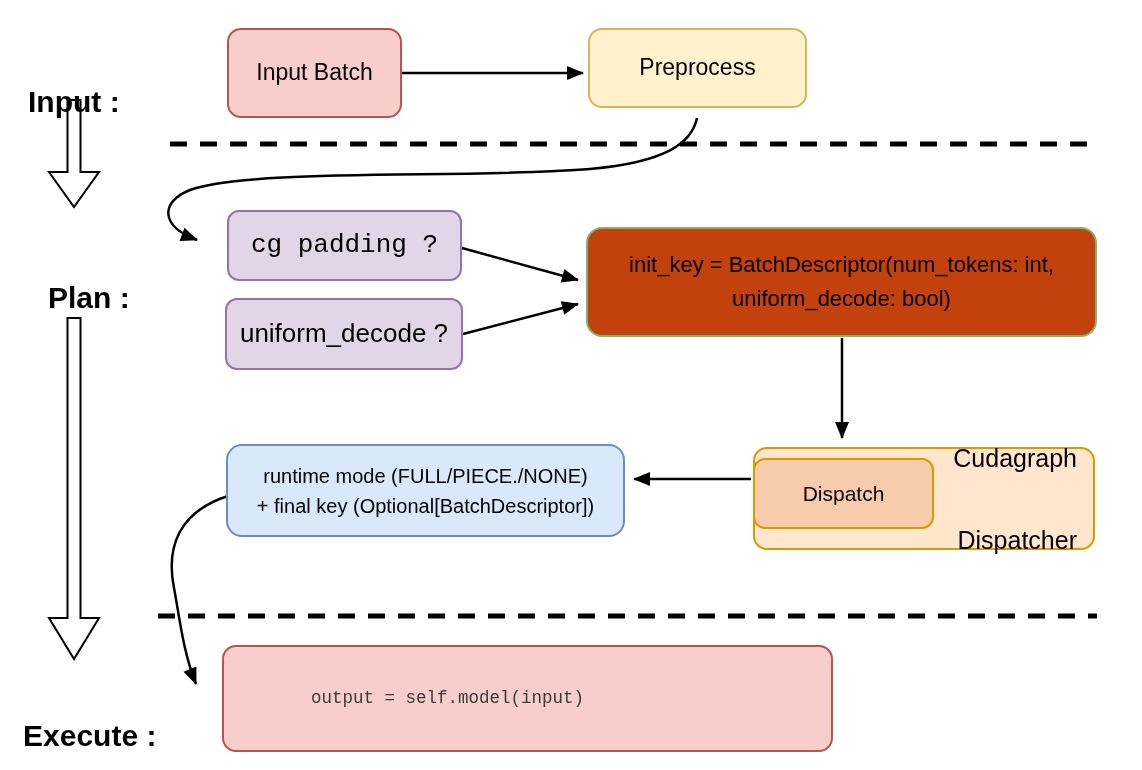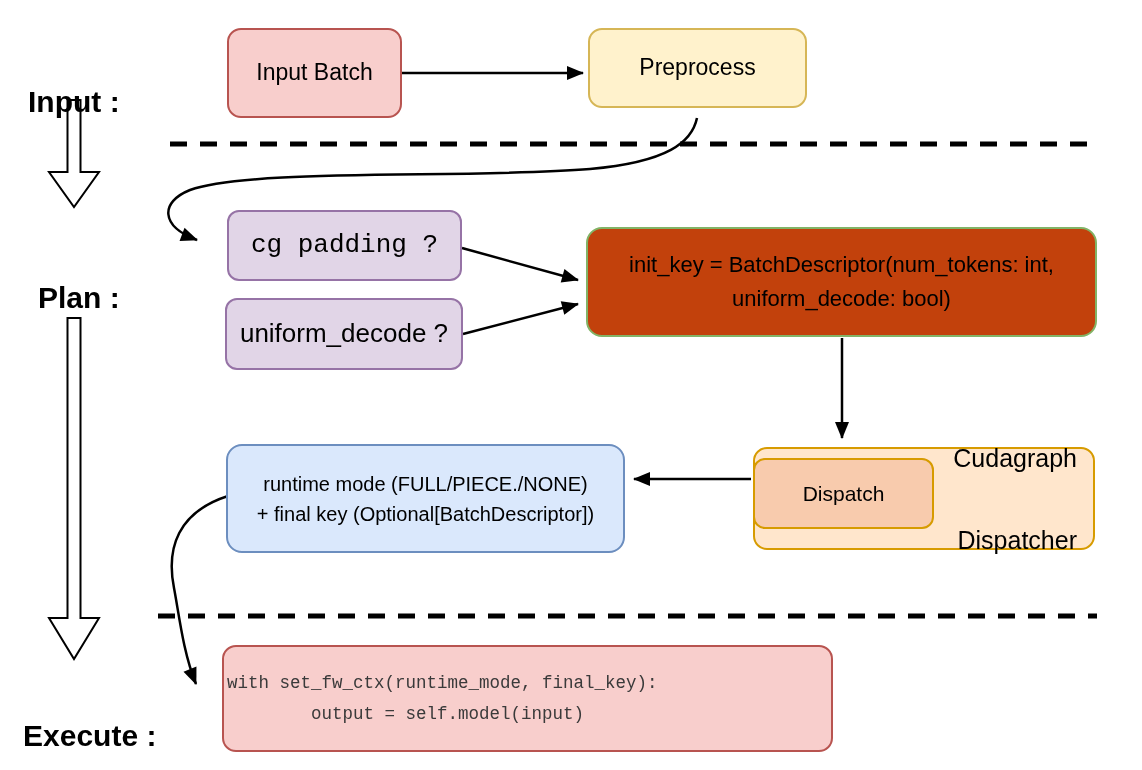--- a/index.html
+++ b/index.html
@@ -26,32 +26,32 @@
     line-height:1.3;
   }
   .r14{border-radius:14px;}
   .r12{border-radius:12px;}
   .r16{border-radius:16px;}
   #node-input-batch   {left:227px;top:28px;width:175px;height:90px;font-size:23px;}
   #node-preprocess    {left:588px;top:28px;width:219px;height:80px;font-size:23px;}
   #node-cg-padding    {left:227px;top:210px;width:235px;height:71px;font-size:26px;font-family:Liberation Mono, monospace;}
   #node-uniform-decode{left:225px;top:298px;width:238px;height:72px;font-size:26px;}
   #node-init-key      {left:586px;top:227px;width:511px;height:110px;font-size:22px;line-height:34px;}
-  #node-runtime-mode  {left:226px;top:444px;width:399px;height:109px;font-size:20px;line-height:30px;}
+  #node-runtime-mode  {left:226px;top:444px;width:399px;height:93px;font-size:20px;line-height:30px;}
   #node-cudagraph     {left:753px;top:447px;width:342px;height:103px;font-size:25px;line-height:34px;
                        align-items:flex-end;padding-right:16px;gap:48px;}
   #node-dispatch      {left:753px;top:458px;width:181px;height:71px;font-size:21px;z-index:3;}
   #node-execute-code  {left:222px;top:645px;width:611px;height:107px;
                        font-family:"Liberation Mono","DejaVu Sans Mono",monospace;
                        font-size:17.5px;line-height:31px;color:#3a3a3a;
                        align-items:flex-start;justify-content:center;text-align:left;
                        padding-left:3px;}
   .pre{white-space:pre;}
   #label-input  {left:28px;top:40px;}
-  #label-plan   {left:38px;top:236px;}
+  #label-plan   {left:48px;top:236px;}
   #label-execute{left:23px;top:674px;}
 </style>
 </head>
 <body>
 
 <div id="canvas">
 
   <svg id="wires" width="1142" height="770" viewBox="0 0 1142 770">
     <defs>
       <marker id="ah" markerUnits="userSpaceOnUse" markerWidth="20" markerHeight="16" refX="17" refY="8" orient="auto">
@@ -107,17 +107,16 @@
   <div class="node r14" id="node-cudagraph" style="background-color: rgb(255, 230, 204); border-color: rgb(215, 155, 0);">
     <span>Cudagraph</span>
     <span>Dispatcher</span>
   </div>
 
   <div class="node r12" id="node-dispatch" style="background-color: rgb(248, 203, 173); border-color: rgb(215, 155, 0);">
     <span>Dispatch</span>
   </div>
 
   <div class="node r14" id="node-execute-code" style="background-color: rgb(248, 206, 204); border-color: rgb(184, 84, 80);">
-    <span class="pre">with set_fw_ctx(runtime_mode, final_key):</span>
     <span class="pre">        output = self.model(input)</span>
   </div>
 
 </div>
 
 </body></html>

